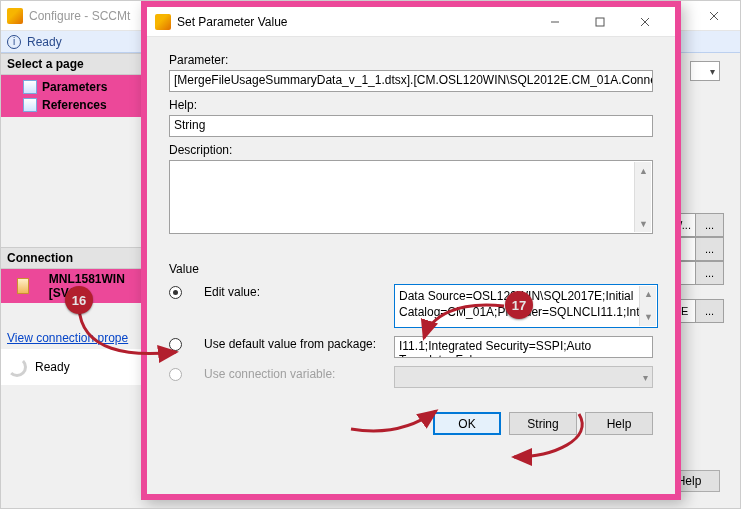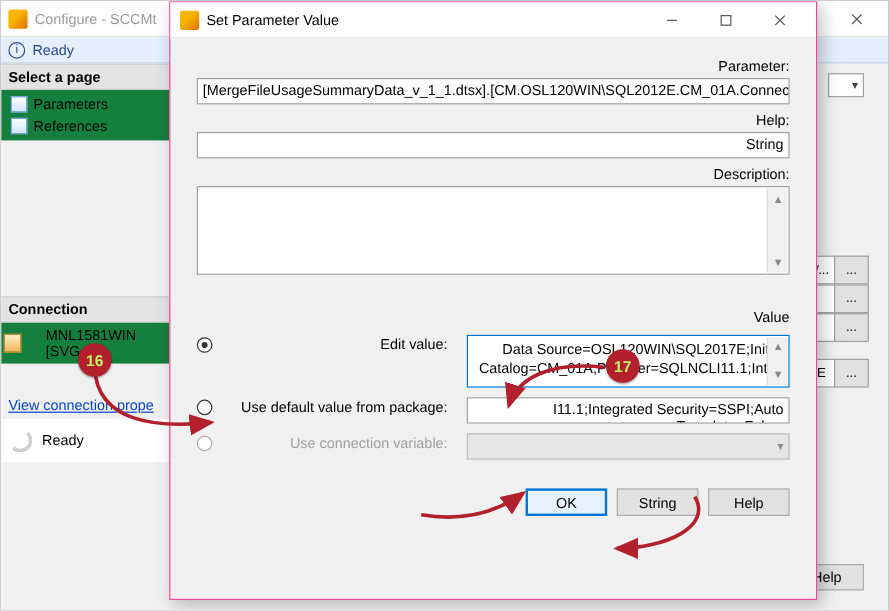--- a/index.html
+++ b/index.html
@@ -66,22 +66,23 @@
     background: #f0f0f0;
   }
   .section-header {
     background: #e3e3e3;
     font-weight: bold;
     padding: 3px 6px;
     border-top: 1px solid #ccc;
     border-bottom: 1px solid #ccc;
   }
   .section-body {
-    background: #15803d;
-    padding: 3px 2px;
+    background: #ec4899;
+    padding: 3px 16px;
+    font-weight: bold;
   }
   .nav-item {
     display: flex; align-items: center;
     padding: 2px 6px;
   }
   .nav-item .nicon {
     width: 14px; height: 14px; margin-right: 5px;
     background: linear-gradient(#fff,#d0e4ff);
     border: 1px solid #7aa8dc;
   }
@@ -114,23 +115,22 @@
     position:absolute; right:22px; bottom:18px;
     width:62px;height:22px;border:1px solid #adadad;background:#e1e1e1;
     display:flex;align-items:center;justify-content:center;
   }
 
   
   .dialog {
     position:absolute;
     left:140px; top:0; width:540px; height:499px;
     background:#f0f0f0;
-    border:1px solid #ec4899;
+    border:6px solid #ec4899;
     box-shadow: 4px 4px 14px rgba(0,0,0,0.25);
-    text-align: right;
   }
   .dlg-titlebar {
     height:30px; background:#fff; border-bottom:1px solid #e5e5e5;
     display:flex; align-items:center; padding:0 8px;
   }
   .dlg-titlebar .ticon {
     width:16px;height:16px;margin-right:6px;
     background:linear-gradient(135deg,#f7b500 40%,#e07000 100%);border-radius:2px;
   }
   .dlg-body { padding: 10px 22px 12px 22px; }
@@ -184,21 +184,21 @@
   }
   .btn {
     width:68px;height:23px;border:1px solid #adadad;background:#e1e1e1;
     display:flex;align-items:center;justify-content:center;
   }
   .btn.default { border:2px solid #0078d7; background:#e5f1fb; }
 
   
   .badge {
     position:absolute;width:28px;height:28px;border-radius:50%;background:#b21f2d;
-    color:#bef264;display:flex;align-items:center;justify-content:center;font-size:13px;font-weight:600;
+    color:#e5e5e5;display:flex;align-items:center;justify-content:center;font-size:13px;font-weight:600;
     box-shadow:0 1px 2px rgba(0,0,0,0.4);
     z-index:50;
   }
   svg.anno { position:absolute; z-index:49; pointer-events:none; }
   .arrowdef path { fill:#b21f2d; }
 </style>
 </head>
 <body>
 
 <div class="back-window">

